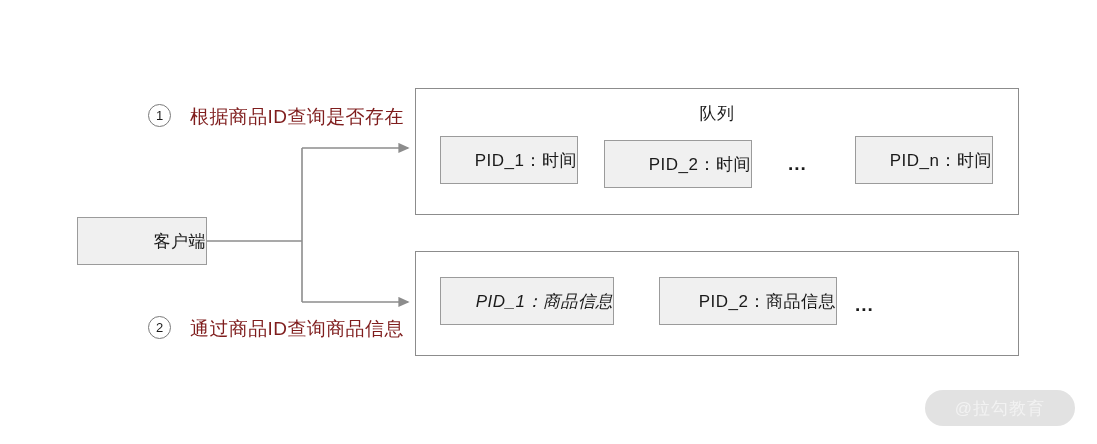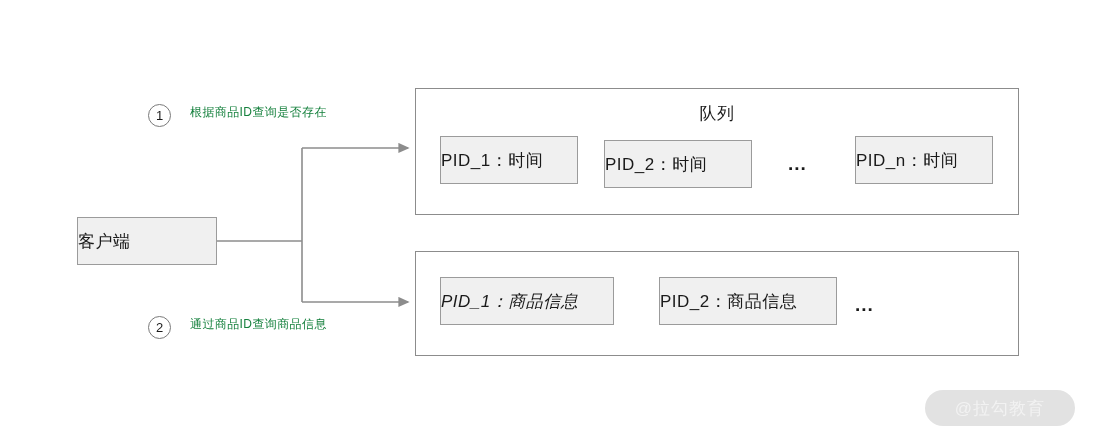--- a/index.html
+++ b/index.html
@@ -19,21 +19,21 @@
   }
 
   
   .node-box {
     position: absolute;
     background: #f0f0f0;
     border: 1px solid #9b9b9b;
     box-sizing: border-box;
     display: flex;
     align-items: center;
-    justify-content: flex-start;
+    justify-content: flex-end;
     color: #1a1a1a;
     font-size: 17px;
     letter-spacing: 0.5px;
     white-space: nowrap;
   }
   .container-box {
     position: absolute;
     background: #ffffff;
     border: 1px solid #8c8c8c;
     box-sizing: border-box;
@@ -44,21 +44,21 @@
     text-align: center;
     font-size: 17px;
     color: #1a1a1a;
     letter-spacing: 0.5px;
   }
 
   
   #client-node {
     left: 77px;
     top: 217px;
-    width: 140px;
+    width: 130px;
     height: 48px;
   }
 
   
   #queue-container {
     left: 415px;
     top: 88px;
     width: 604px;
     height: 127px;
   }
@@ -95,22 +95,22 @@
     box-sizing: border-box;
     display: flex;
     align-items: center;
     justify-content: center;
     font-size: 13px;
     color: #1a1a1a;
     background: #ffffff;
   }
   .step-label {
     position: absolute;
-    font-size: 12px;
-    color: #15803d;
+    font-size: 19px;
+    color: #7f1d1d;
     white-space: nowrap;
     letter-spacing: 0.4px;
   }
   #step-1-marker { left: 148px; top: 104px; }
   #step-1-label  { left: 190px; top: 104px; }
   #step-2-marker { left: 148px; top: 316px; }
   #step-2-label  { left: 190px; top: 316px; }
 
   
   #connectors {

